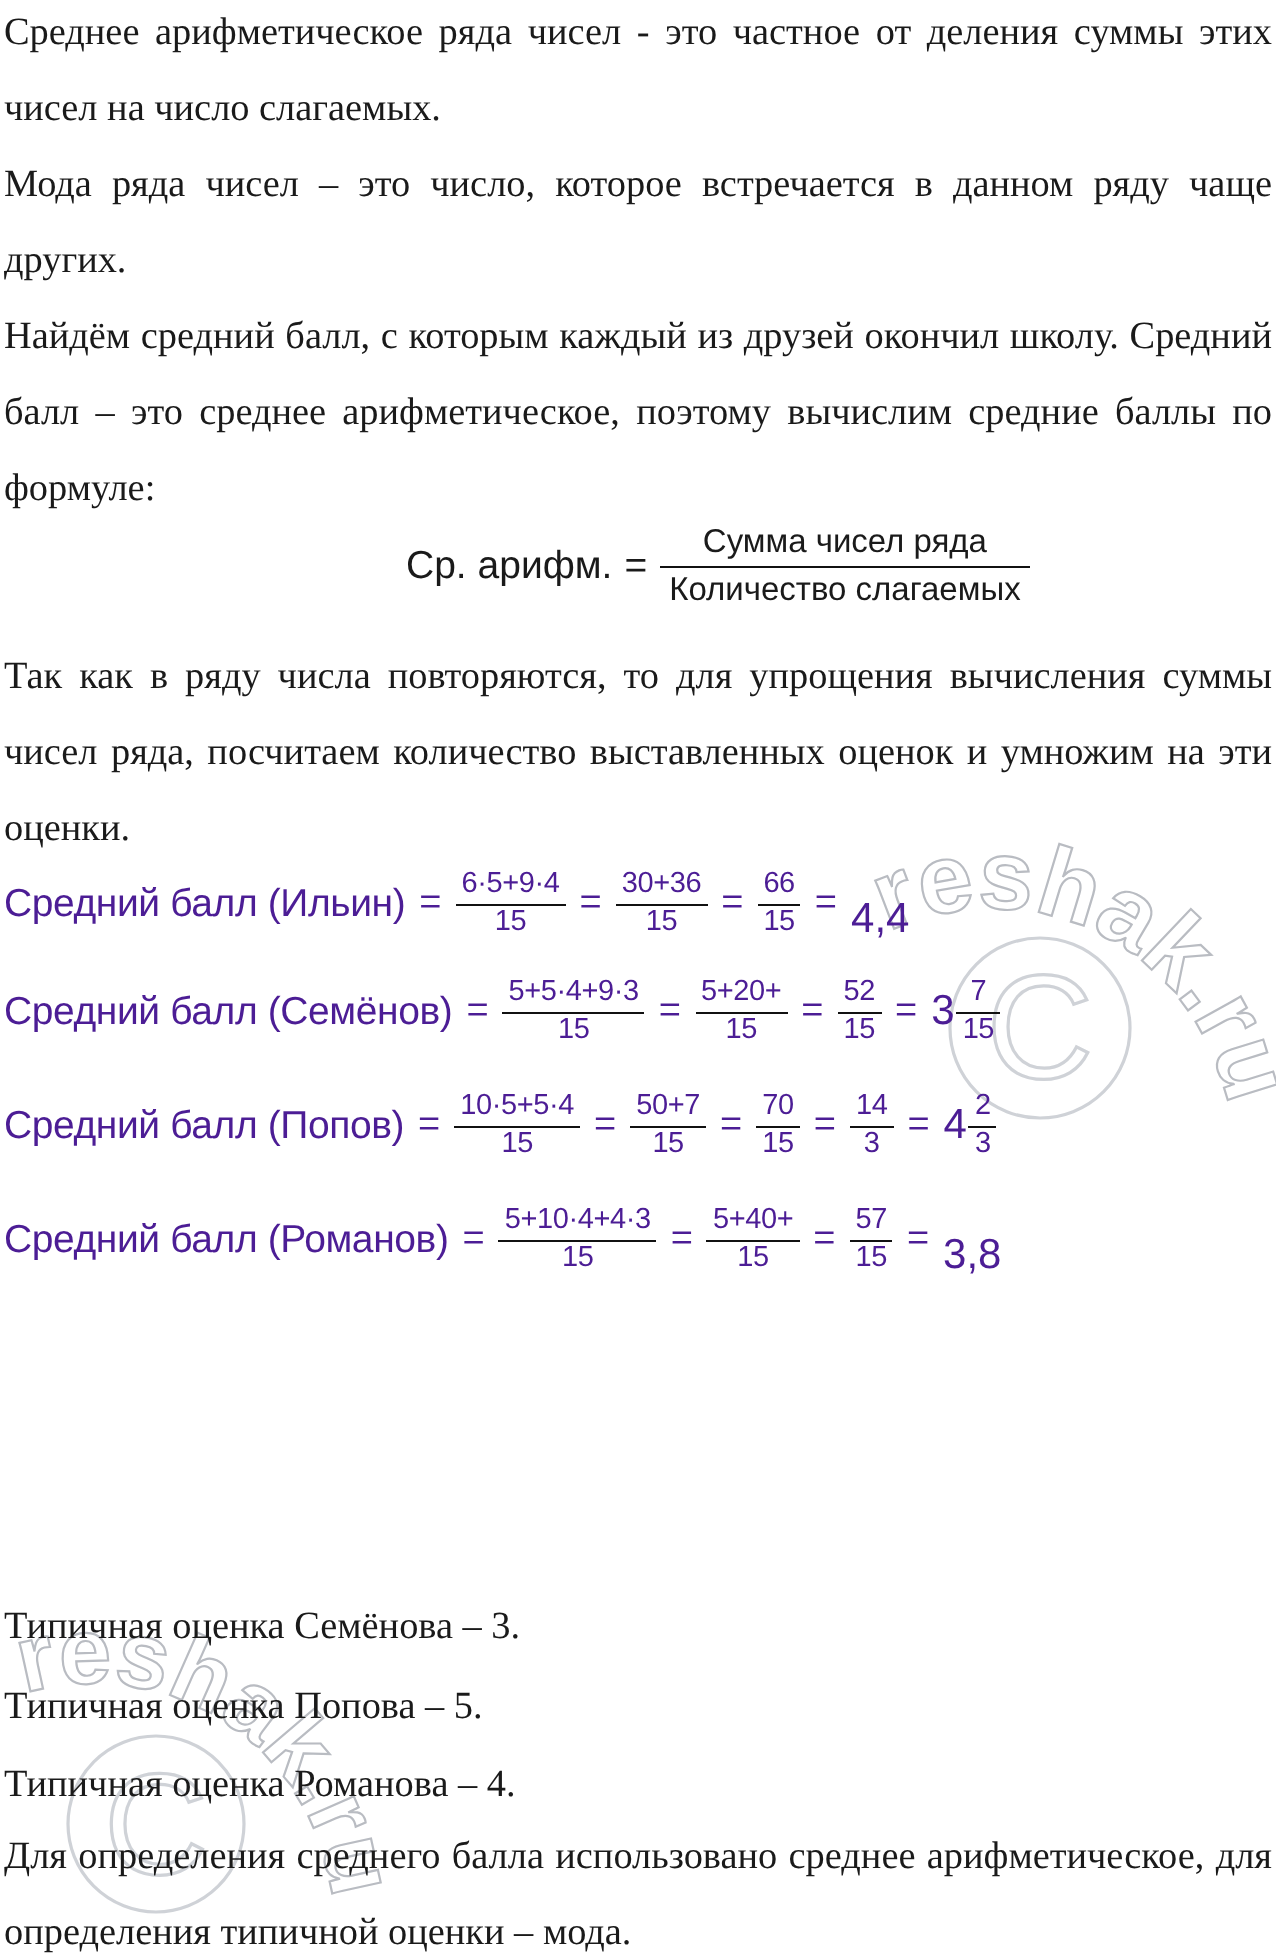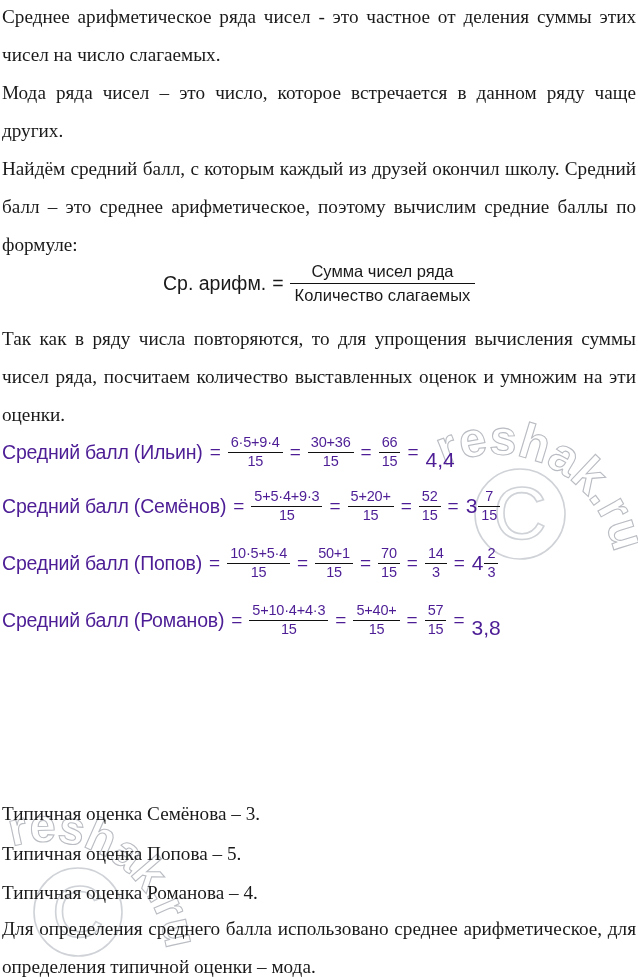--- a/index.html
+++ b/index.html
@@ -108,20 +108,21 @@
     margin-top:16px;
   }
 
   
   .bigformula{
     position:absolute;
     z-index:10;
     display:flex;
     align-items:center;
     white-space:nowrap;
+    margin-left:40px;
   }
   .bigformula .lhs{
     font-family:"Liberation Sans","DejaVu Sans",sans-serif;
     font-size:19.5px;
   }
   .bigformula .eqs{
     font-family:"Liberation Sans","DejaVu Sans",sans-serif;
     font-size:19.5px;
     padding:0 6px;
   }
@@ -240,21 +241,21 @@
 
   <div class="eqrow" style="top:546px;">
     <span class="lbl">Средний балл (Попов)</span>
     <span class="eq">=</span>
     <span class="frac">
       <span class="num">10·5+5·4</span>
       <span class="den">15</span>
     </span>
     <span class="eq">=</span>
     <span class="frac">
-      <span class="num">50+1</span>
+      <span class="num">50+7</span>
       <span class="den">15</span>
     </span>
     <span class="eq">=</span>
     <span class="frac">
       <span class="num">70</span>
       <span class="den">15</span>
     </span>
     <span class="eq">=</span>
     <span class="frac">
       <span class="num">14</span>

